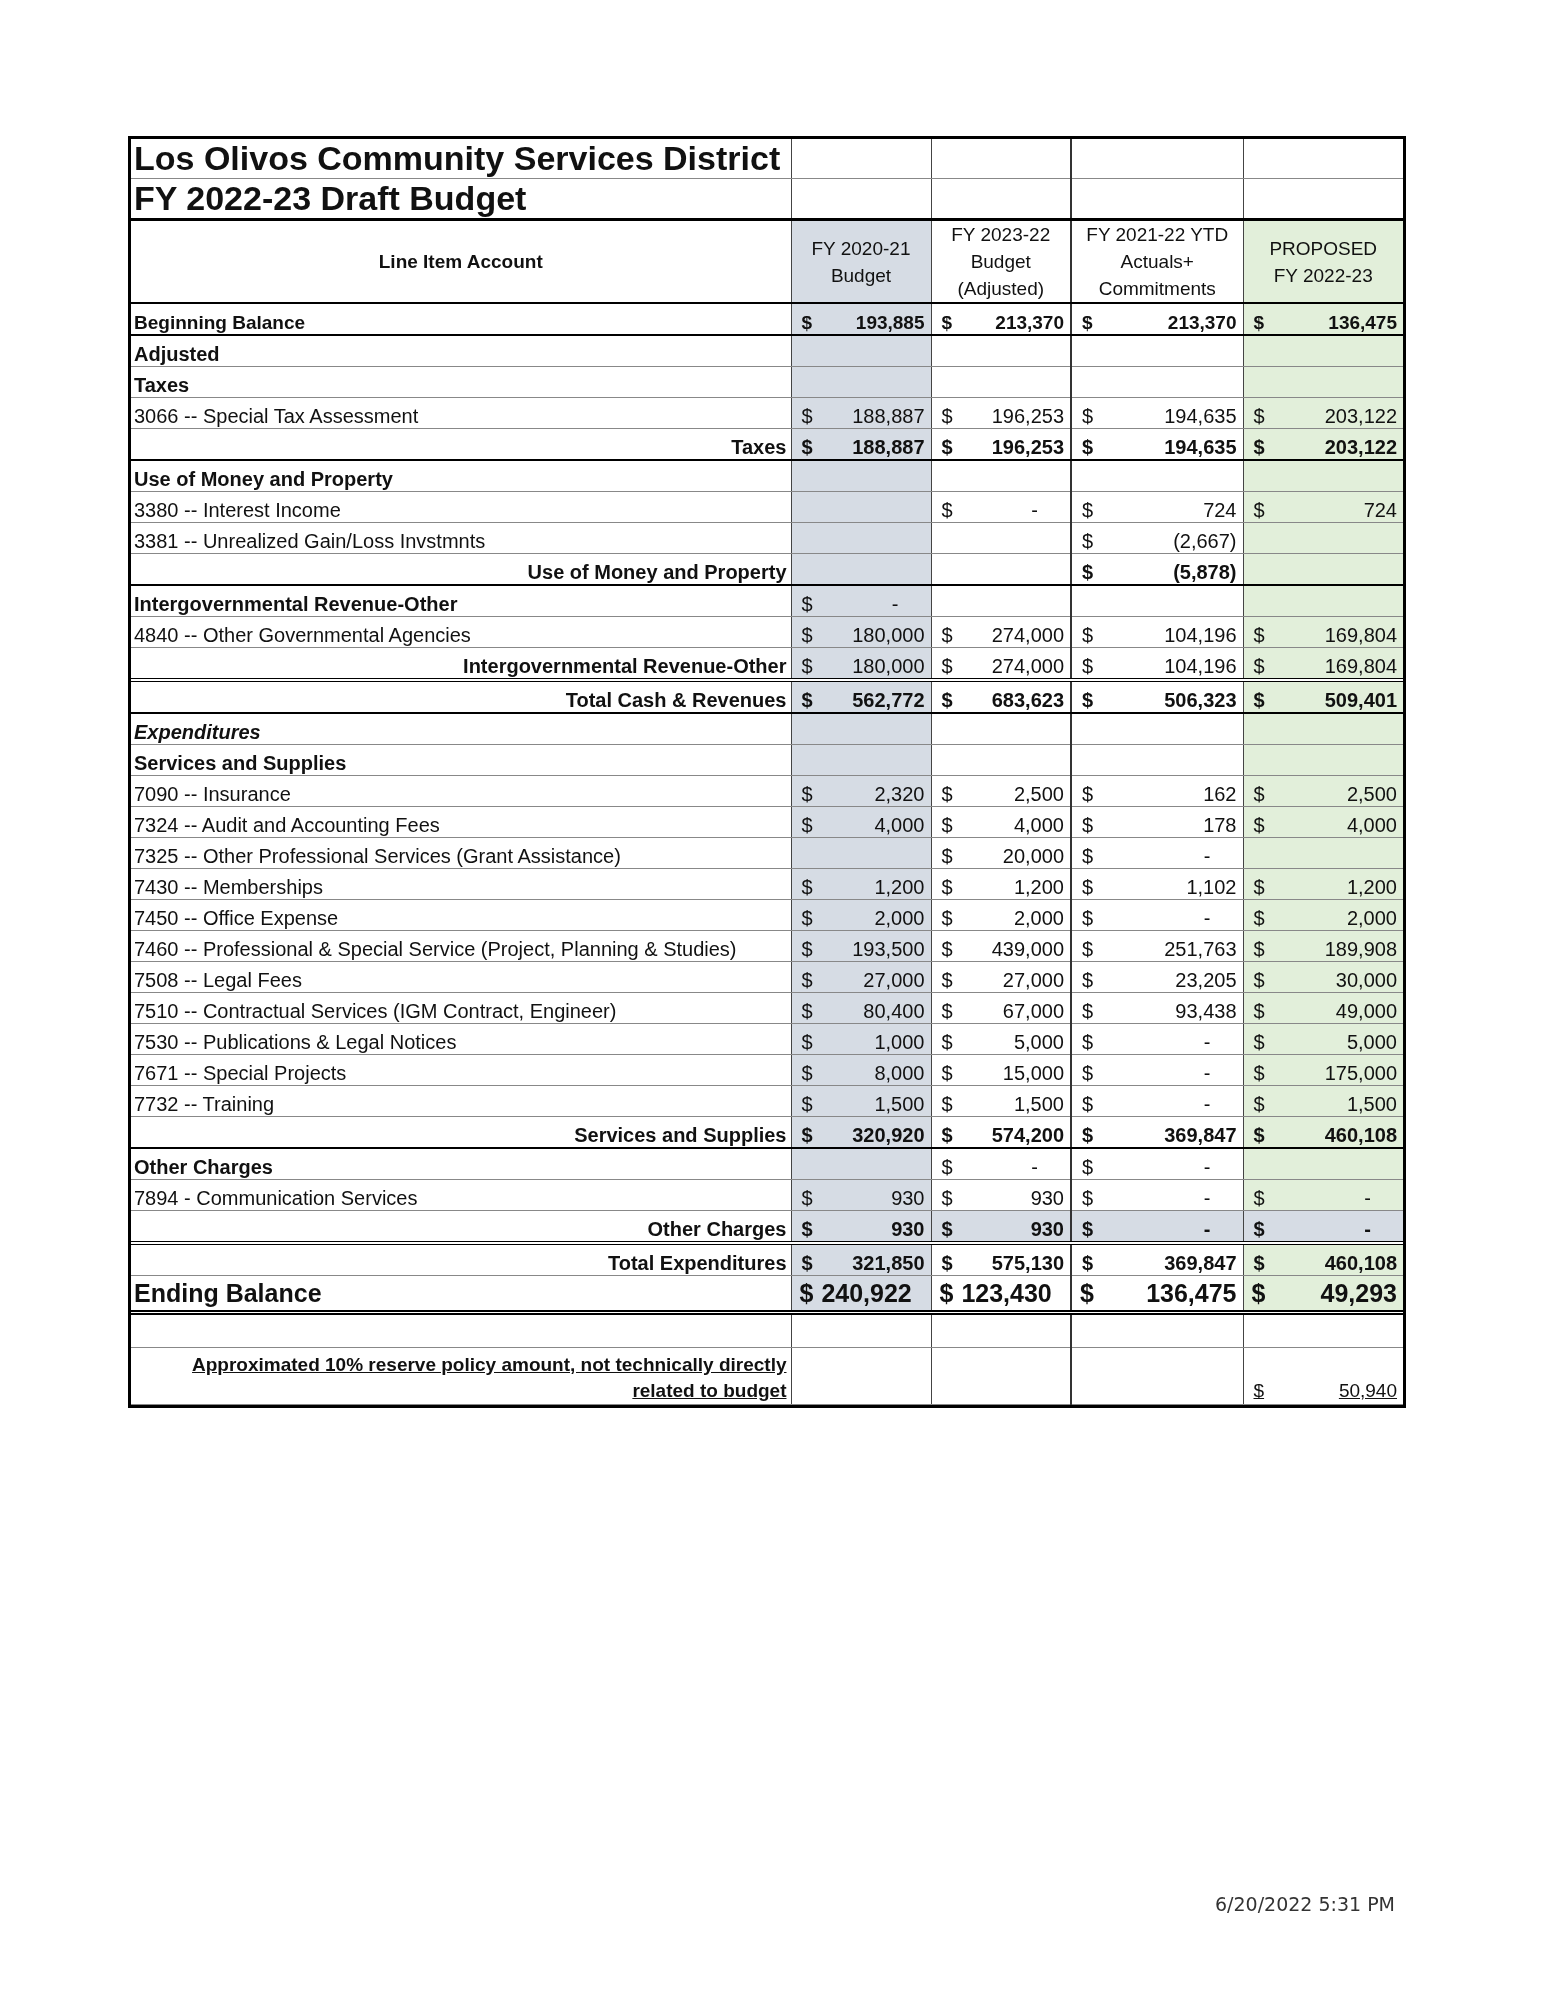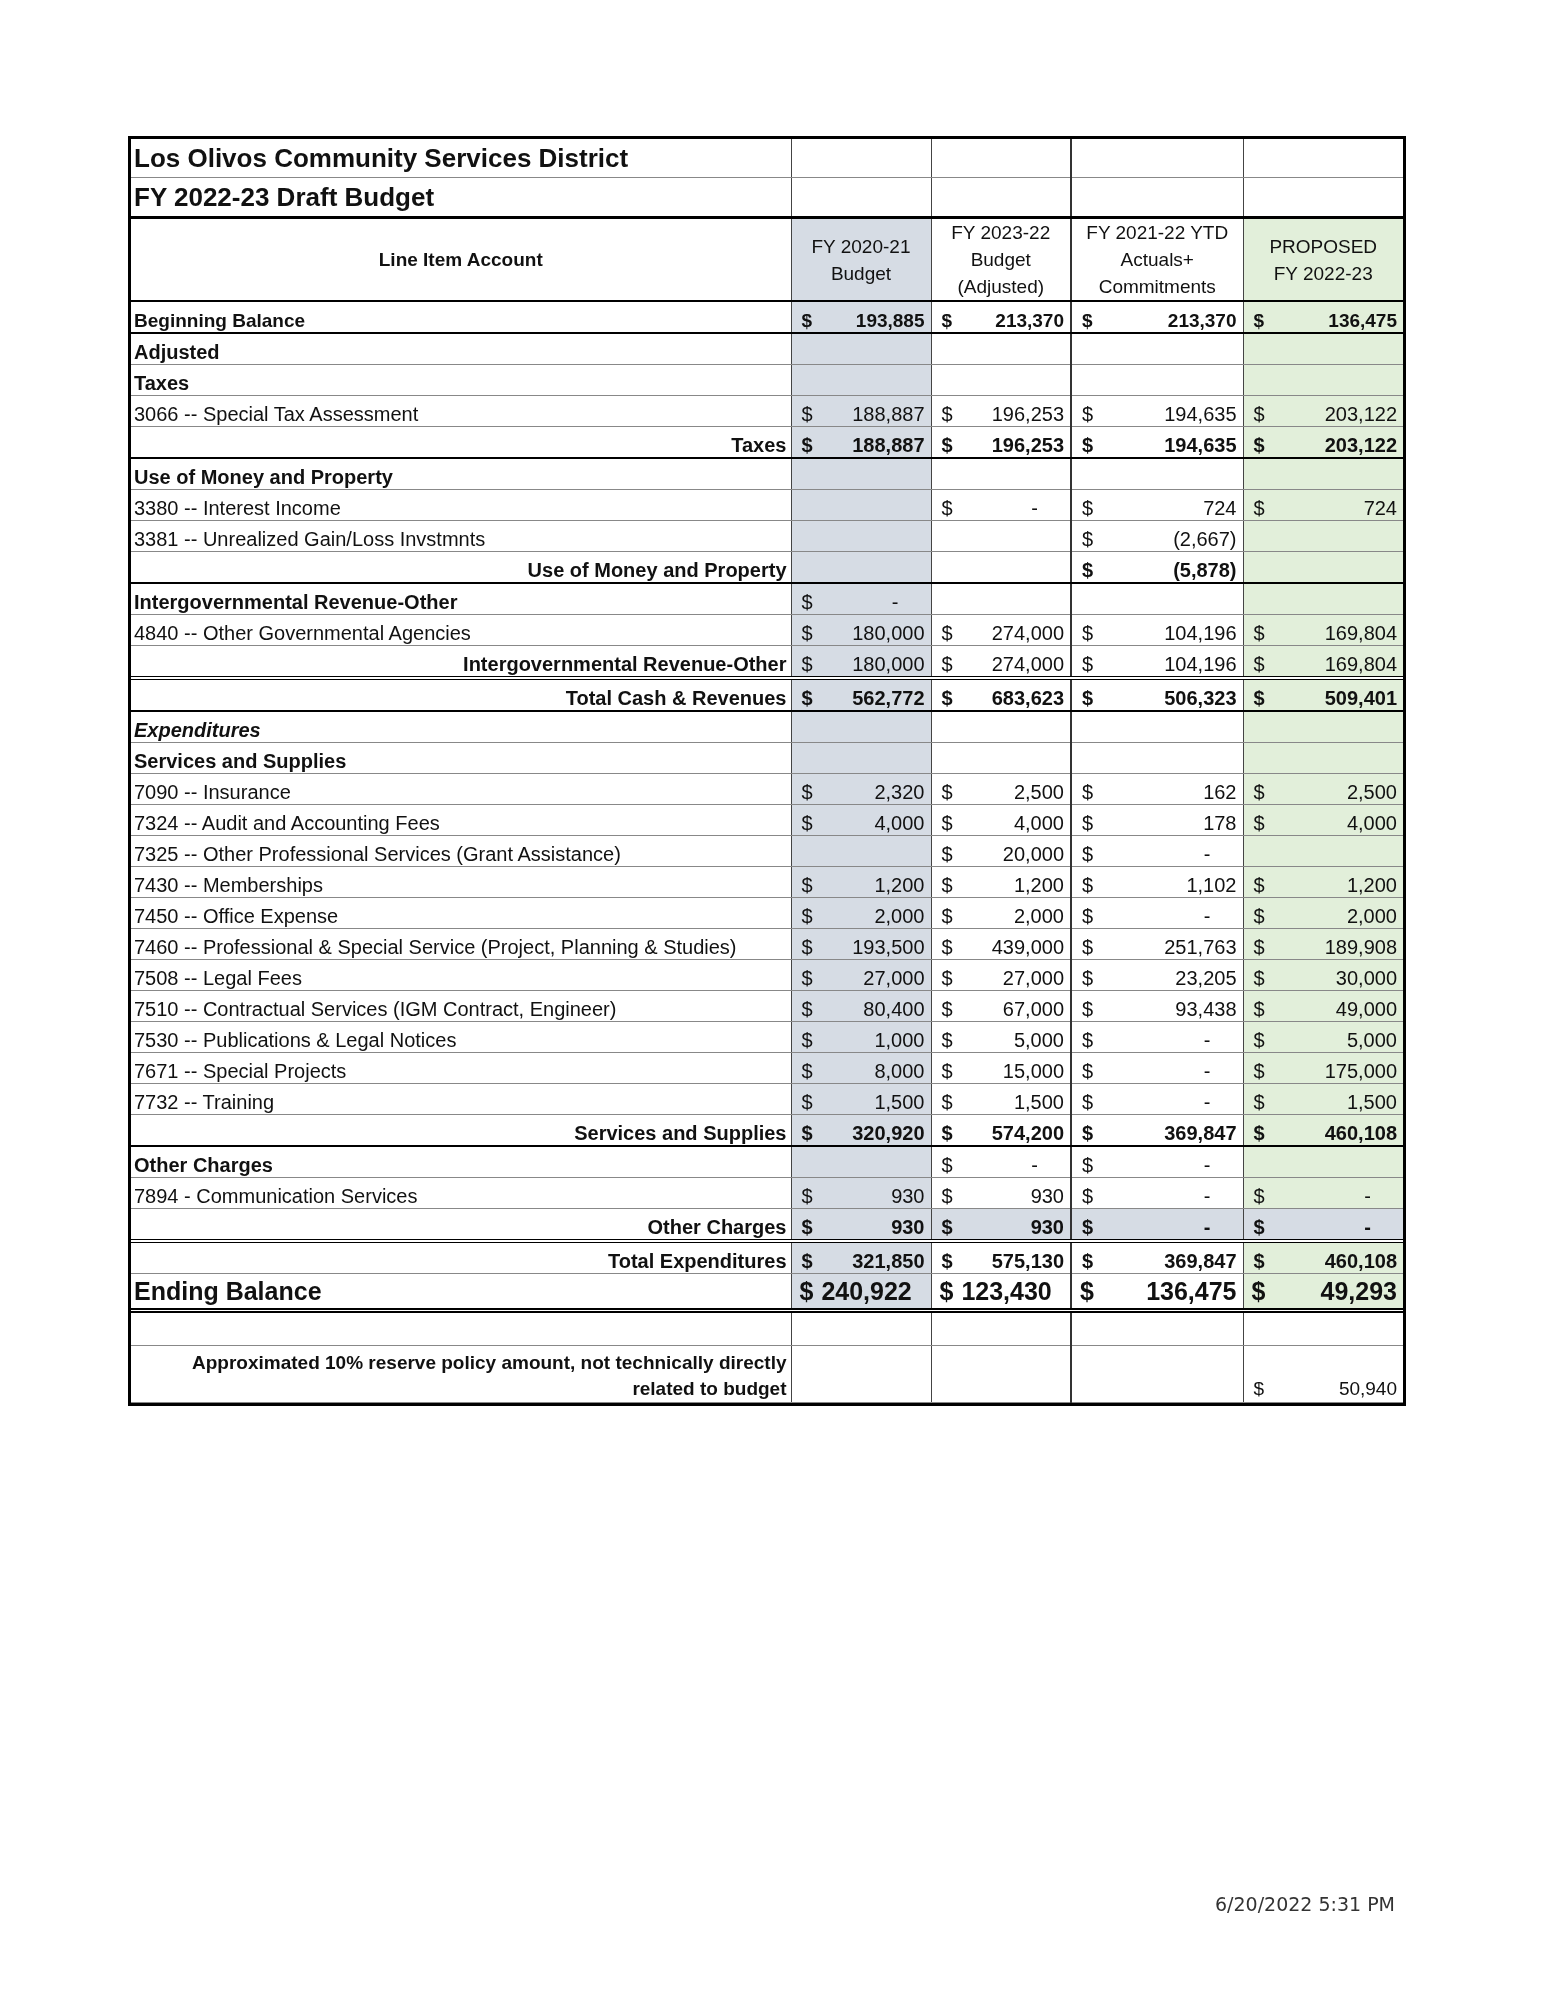--- a/index.html
+++ b/index.html
@@ -19,35 +19,35 @@
   td.lbl.bold { font-weight: bold; }
   td.lbl.right { text-align: right; padding-right: 4px; }
   td.num { border-left: 1px solid #444; }
   td.c1 { background: #d6dce4; }
   td.c4 { background: #e2efda; }
   td.c3 { border-left: 2px solid #333; }
   .money { display: flex; justify-content: space-between; padding: 0 6px 0 10px; }
   .money .cur { display: inline-block; }
   .money .val { display: inline-block; text-align: right; }
   .bold, .bold .money { font-weight: bold; }
-  tr.title td { height: 38px; font-size: 26px; font-weight: bold; vertical-align: middle; background: #fff !important; }
+  tr.title td { height: 38px; font-size: 34px; font-weight: bold; vertical-align: middle; background: #fff !important; }
   tr.title td.num { background: #fff; }
   tr.hdr td { height: 80px; font-size: 19px; text-align: center; vertical-align: middle; line-height: 27px;
               border-top: 3px solid #000; border-bottom: 2px solid #000; white-space: normal; }
   tr.hdr td.lbl { font-weight: bold; }
   tr.hdr td.c4 { font-weight: normal; }
   tr.thick-bottom td { border-bottom: 2px solid #000; }
   tr.double-top td { border-top: 4px double #000; }
   tr.double-bottom td { border-bottom: 5px double #000; }
   tr.ending td { height: 34px; font-size: 25px; font-weight: bold; vertical-align: middle; }
   tr.ending td .money { padding: 0 6px 0 8px; }
   tr.gray-row td.num { background: #d6dce4; }
   tr.spacer td { height: 32px; background: #fff; }
   tr.spacer td.num { background: #fff; }
-  tr.note td { height: 56px; font-size: 19px; font-weight: bold; white-space: normal; line-height: 26px; background: #fff; }
+  tr.note td { height: 56px; font-size: 19px; font-weight: bold; white-space: normal; line-height: 26px; background: #fff; text-decoration: underline; }
   tr.note td.num { background: #fff; }
   tr.note td.c4 .money { font-weight: normal; }
   tr.beg td { font-size: 19px; }
   #timestamp { position: absolute; left: 1215px; top: 1893px; font-size: 19px;
                font-family: "DejaVu Sans", sans-serif; color: #333; }
 </style>
 </head>
 <body>
 
 <div id="sheet">

